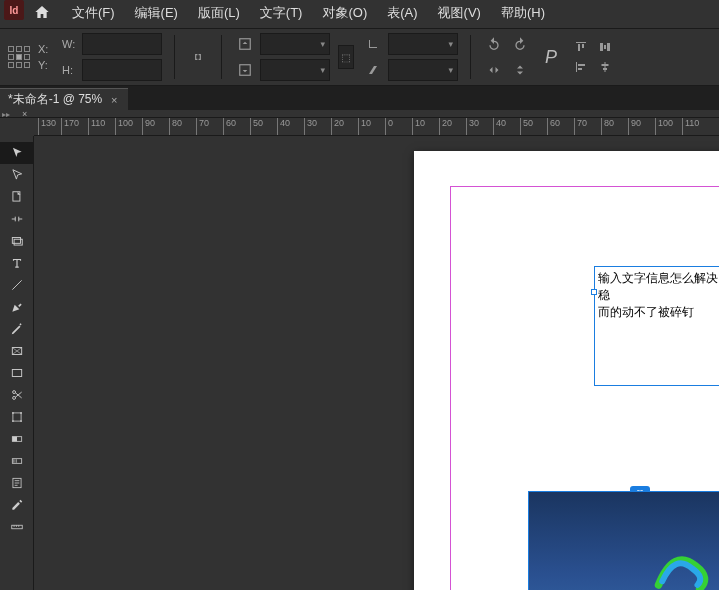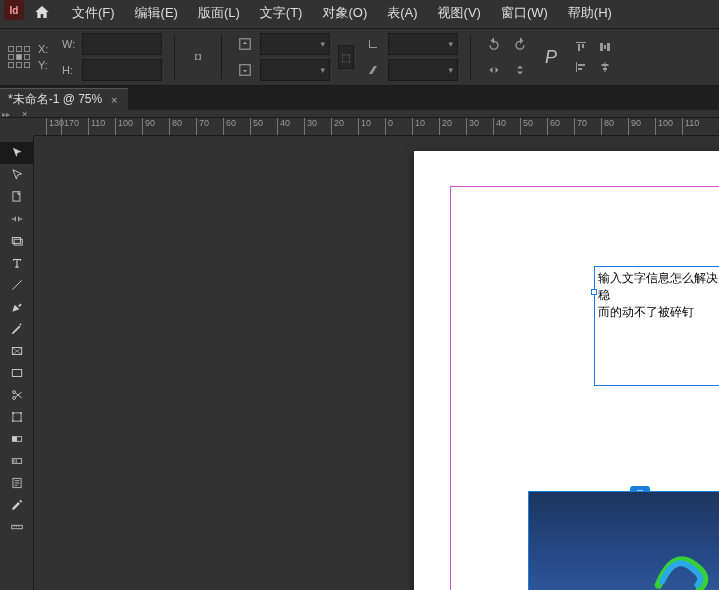--- a/index.html
+++ b/index.html
@@ -72,21 +72,20 @@
         <path d="M12 3l10 9h-3v9h-5v-6h-4v6H5v-9H2z"></path>
       </svg>
   </div>
   <div class="menu-item">文件(F)</div>
   <div class="menu-item">编辑(E)</div>
   <div class="menu-item">版面(L)</div>
   <div class="menu-item">文字(T)</div>
   <div class="menu-item">对象(O)</div>
   <div class="menu-item">表(A)</div>
   <div class="menu-item">视图(V)</div>
-  <div class="menu-item">窗口(W)</div>
   <div class="menu-item">帮助(H)</div>
 </div>
 
 <div class="controlbar">
   <div class="refpoint">
     <div></div>
       <div></div>
       <div></div>
     <div></div>
       <div class="sel"></div>
@@ -229,21 +228,21 @@
     <span class="tab-close">×</span>
   </div>
 </div>
 
 <div class="ruler-top">
   <span class="arrows">▸▸</span>
   <span class="close-x">×</span>
 </div>
 
 <div class="ruler-h" id="ruler-h">
-    <div class="tick" style="left: 12px;">130</div>
+    <div class="tick" style="left: 4px;">130</div>
     <div class="tick" style="left: 27px;">170</div>
     <div class="tick" style="left: 54px;">110</div>
     <div class="tick" style="left: 81px;">100</div>
     <div class="tick" style="left: 108px;">90</div>
     <div class="tick" style="left: 135px;">80</div>
     <div class="tick" style="left: 162px;">70</div>
     <div class="tick" style="left: 189px;">60</div>
     <div class="tick" style="left: 216px;">50</div>
     <div class="tick" style="left: 243px;">40</div>
     <div class="tick" style="left: 270px;">30</div>

